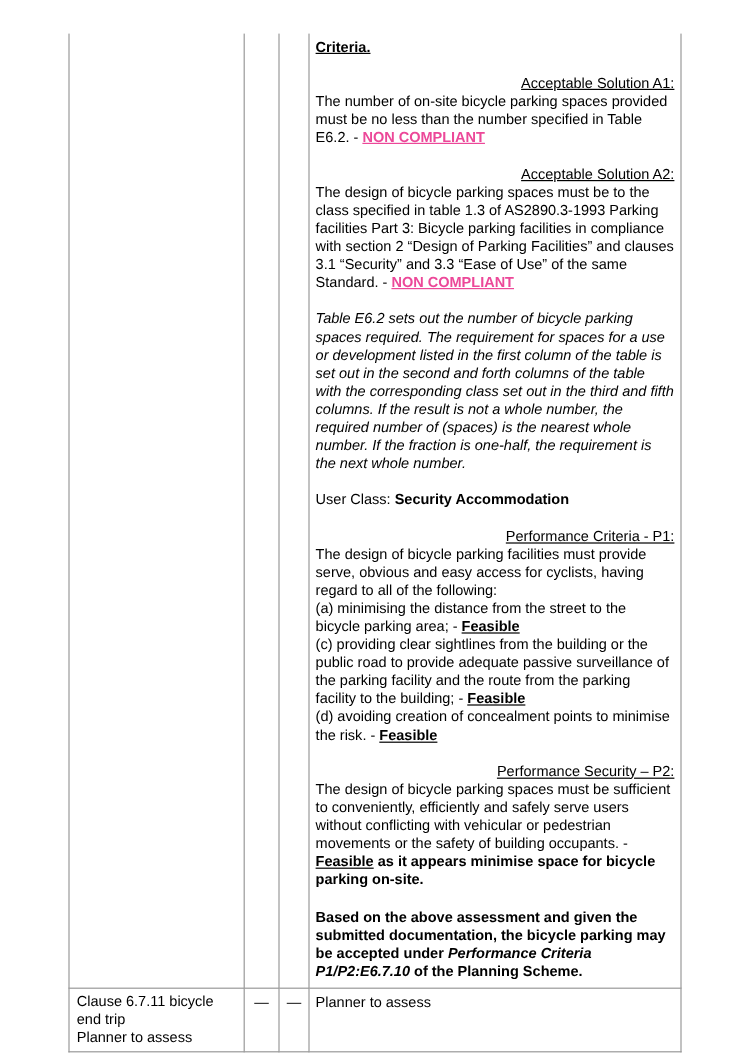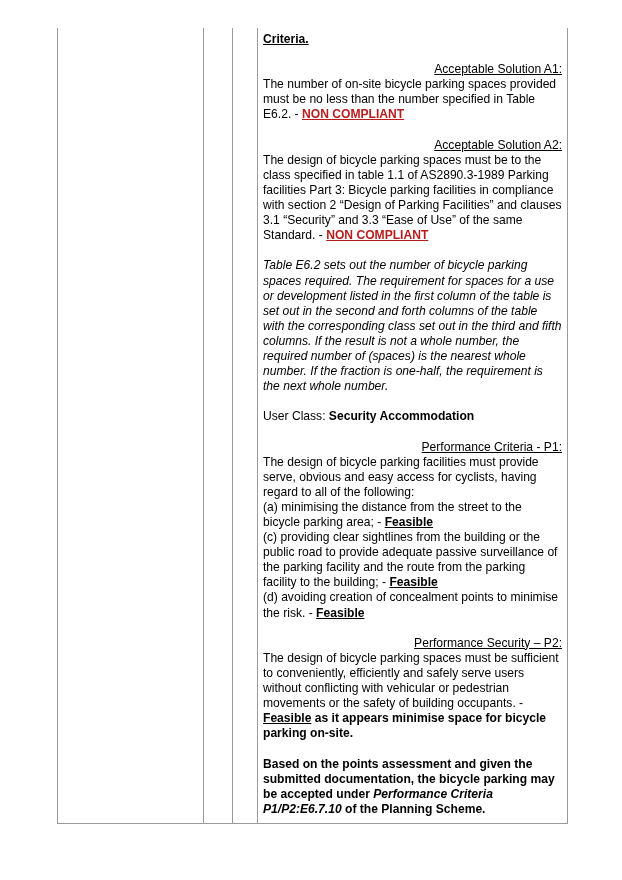--- a/index.html
+++ b/index.html
@@ -56,21 +56,21 @@
   }
   p + p { margin-top: 0; }
   .blank { height: 15.1px; }
 
   .u  { text-decoration: underline; text-align: right; }
   .b  { font-weight: bold; }
   .bu { font-weight: bold; text-decoration: underline; }
   .bi { font-weight: bold; font-style: italic; }
 
   .noncompliant {
-    color: #b91c1c;
+    color: #ec4899;
     font-weight: bold;
     text-decoration: underline;
   }
 
   .para-italic { font-style: italic; }
   .para-bold   { font-weight: bold; }
 
   .dash { text-align: center; padding-top: 4px; font-size: 12.1px; line-height: 15.1px; }
 
   .bottom-clause { padding: 3px 2px 4px 6px; }
@@ -105,21 +105,21 @@
             <p class="bu">Criteria.</p>
 
             <p class="blank"></p>
 
             <p class="u">Acceptable Solution A1:</p>
             <p><span>The number of on-site bicycle parking spaces provided must be no less than the number specified in Table E6.2. - </span><span class="noncompliant">NON COMPLIANT</span></p>
 
             <p class="blank"></p>
 
             <p class="u">Acceptable Solution A2:</p>
-            <p><span>The design of bicycle parking spaces must be to the class specified in table 1.1 of AS2890.3-1989 Parking facilities Part 3: Bicycle parking facilities in compliance with section 2 “Design of Parking Facilities” and clauses 3.1 “Security” and 3.3 “Ease of Use” of the same Standard. - </span><span class="noncompliant">NON COMPLIANT</span></p>
+            <p><span>The design of bicycle parking spaces must be to the class specified in table 1.3 of AS2890.3-1993 Parking facilities Part 3: Bicycle parking facilities in compliance with section 2 “Design of Parking Facilities” and clauses 3.1 “Security” and 3.3 “Ease of Use” of the same Standard. - </span><span class="noncompliant">NON COMPLIANT</span></p>
 
             <p class="blank"></p>
 
             <p class="para-italic">Table E6.2 sets out the number of bicycle parking spaces required. The requirement for spaces for a use or development listed in the first column of the table is set out in the second and forth columns of the table with the corresponding class set out in the third and fifth columns. If the result is not a whole number, the required number of (spaces) is the nearest whole number. If the fraction is one-half, the requirement is the next whole number.</p>
 
             <p class="blank"></p>
 
             <p><span>User Class: </span><span class="b">Security Accommodation</span></p>
 
             <p class="blank"></p>
@@ -133,23 +133,40 @@
 
             <p><span>(d) avoiding creation of concealment points to minimise the risk. - </span><span class="bu">Feasible</span></p>
 
             <p class="blank"></p>
 
             <p class="u">Performance Security – P2:</p>
             <p><span>The design of bicycle parking spaces must be sufficient to conveniently, efficiently and safely serve users without conflicting with vehicular or pedestrian movements or the safety of building occupants. - </span><span class="bu">Feasible</span><span class="b"> as it appears minimise space for bicycle parking on-site.</span></p>
 
             <p class="blank"></p>
 
-            <p class="para-bold"><span>Based on the points assessment and given the submitted documentation, the bicycle parking may be accepted under </span><span class="bi">Performance Criteria P1/P2:E6.7.10</span><span> of the Planning Scheme.</span></p>
+            <p class="para-bold"><span>Based on the above assessment and given the submitted documentation, the bicycle parking may be accepted under </span><span class="bi">Performance Criteria P1/P2:E6.7.10</span><span> of the Planning Scheme.</span></p>
 
           </div>
         </td>
       </tr>
 
+      <tr>
+        <td class="col-clause">
+          <div class="bottom-clause">
+            <p>Clause 6.7.11 bicycle end trip</p>
+            <p>Planner to assess</p>
+          </div>
+        </td>
+        <td class="col-mark-a">
+          <div class="dash">—</div>
+        </td>
+        <td class="col-mark-b">
+          <div class="dash">—</div>
+        </td>
+        <td class="col-comment">
+          <div class="cell-pad-comment">Planner to assess</div>
+        </td>
+      </tr>
 
     </tbody>
   </table>
 
 </div>
 
 </body></html>

